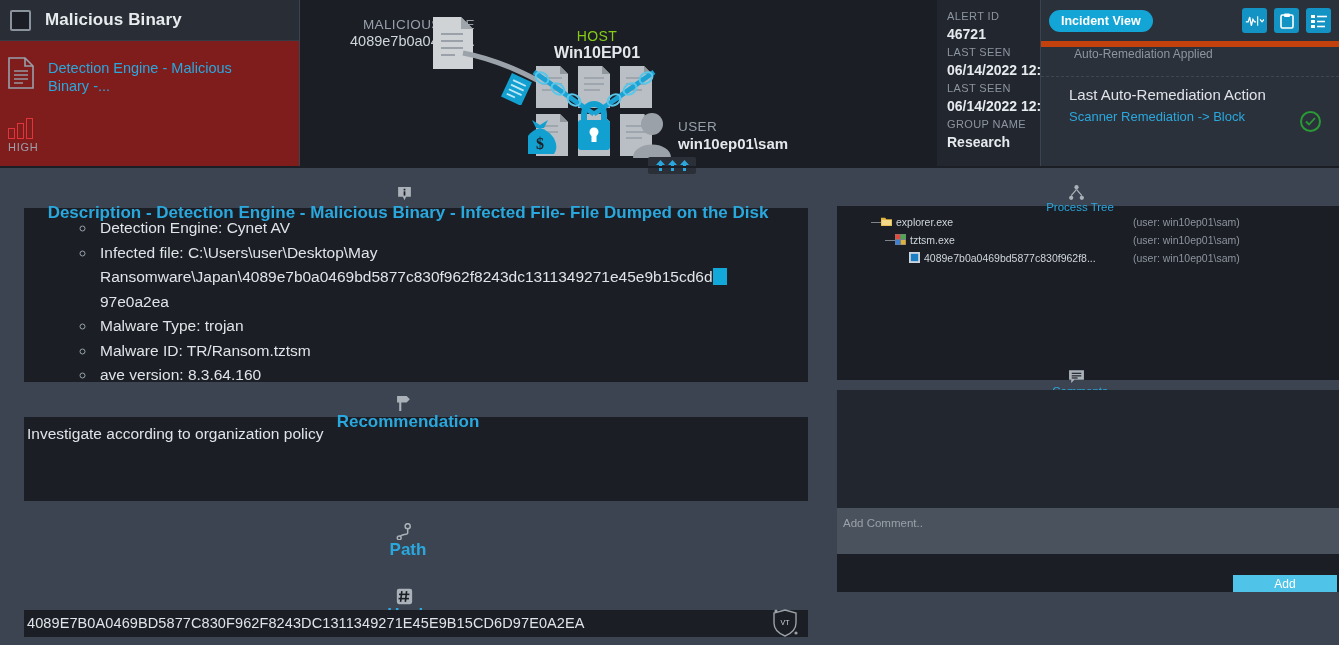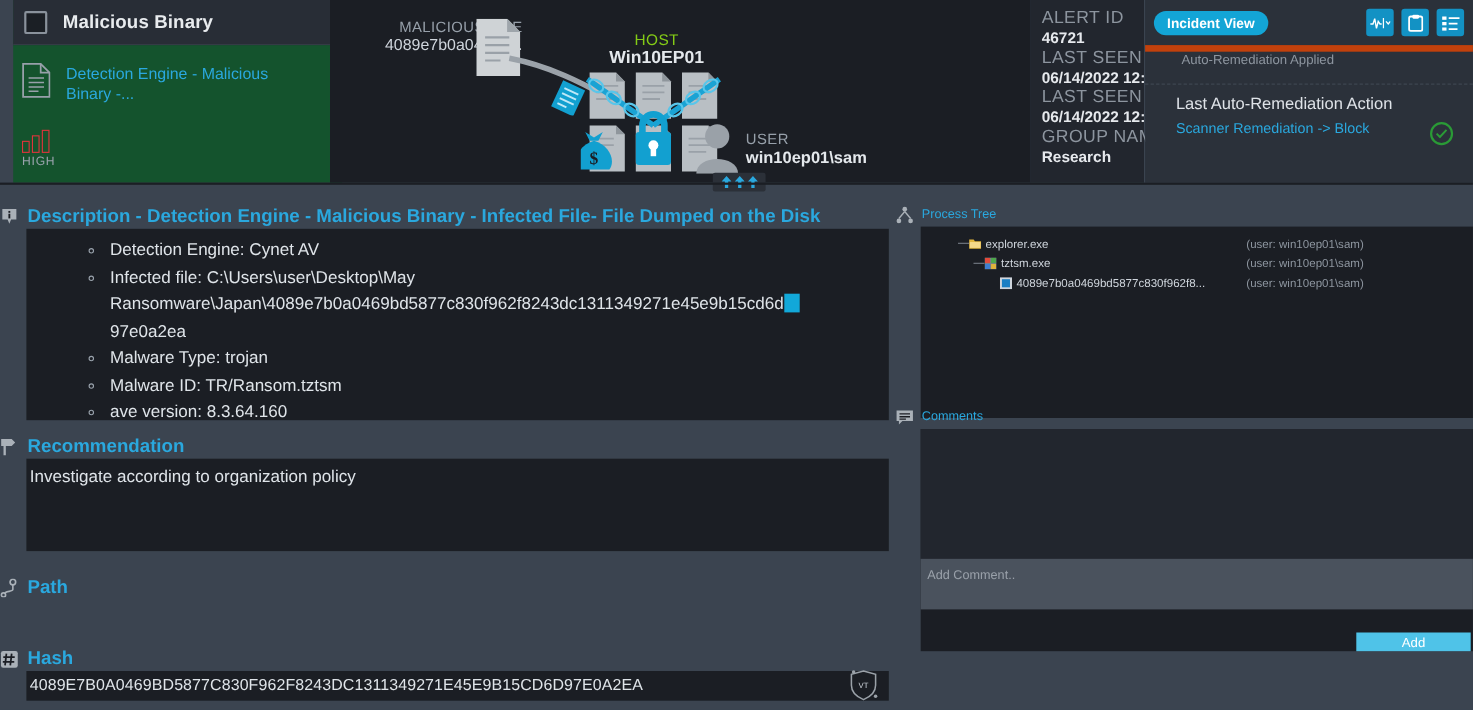--- a/index.html
+++ b/index.html
@@ -9,21 +9,21 @@
     font-family:"Liberation Sans", sans-serif;
     color:#d7dce2;
     -webkit-font-smoothing:antialiased;
   }
   #app{position:relative;width:1339px;height:645px;}
 
   
   .top-strip{position:absolute;left:0;top:0;width:1339px;height:166px;}
 
   
-  .alert-card{position:absolute;left:12px;top:0;width:299px;height:166px;background:#14532d;}
+  .alert-card{position:absolute;left:0;top:0;width:299px;height:166px;background:#7f1d1d;}
   .alert-card-head{height:40px;border-bottom:1px solid #343b45;display:flex;align-items:center;padding:0 10px;background:#282d36;}
   .cbox{width:17px;height:17px;border:2px solid #8a929c;background:#1b1f25;border-radius:2px;flex:0 0 auto;}
   .alert-title{font-size:17px;font-weight:bold;color:#e8ebee;margin-left:14px;letter-spacing:.1px;}
   .alert-body{position:relative;height:126px;}
   .doc-ic{position:absolute;left:8px;top:16px;width:26px;height:32px;}
   .alert-link{position:absolute;left:48px;top:18px;width:220px;font-size:14.5px;line-height:18px;color:#2aa8de;cursor:pointer;}
   .sev{position:absolute;left:8px;top:78px;width:46px;text-align:left;}
   .sev-bars{display:flex;align-items:flex-end;gap:2px;height:20px;}
   .sev-bars i{display:block;width:5px;border:1.5px solid #e1343b;background:transparent;}
   .sev-label{font-size:11px;color:#9aa3ad;letter-spacing:.7px;margin-top:2px;}
@@ -33,40 +33,40 @@
   .mf-label{position:absolute;left:25px;top:17px;width:150px;text-align:right;font-size:13.5px;color:#97a0aa;letter-spacing:.4px;}
   .mf-name{position:absolute;left:0px;top:33px;width:175px;text-align:right;font-size:14.5px;color:#cfd5dc;}
   .host-label{position:absolute;left:237px;top:28px;width:120px;text-align:center;font-size:14px;color:#84cc16;letter-spacing:.4px;}
   .host-name{position:absolute;left:237px;top:44px;width:120px;text-align:center;font-size:16px;color:#e4e8ec;font-weight:bold;}
   .user-label{position:absolute;left:378px;top:119px;font-size:13.5px;color:#97a0aa;letter-spacing:.4px;}
   .user-name{position:absolute;left:378px;top:135px;font-size:15px;color:#e4e8ec;font-weight:bold;}
   .arrows-pill{position:absolute;left:348px;top:157px;width:48px;height:17px;background:#2b3038;border-radius:2px;display:flex;align-items:center;justify-content:center;gap:3px;}
 
   
   .meta{position:absolute;left:937px;top:0;width:103px;height:166px;background:#22262e;padding:8px 0 0 10px;box-sizing:border-box;}
-  .meta-k{font-size:16px;color:#8d959f;letter-spacing:.4px;line-height:17px;white-space:nowrap;}
+  .meta-k{font-size:11px;color:#8d959f;letter-spacing:.4px;line-height:17px;white-space:nowrap;}
   .meta-v{font-size:14px;color:#e6e9ed;font-weight:bold;line-height:19px;white-space:nowrap;}
 
   
   .rpanel{position:absolute;left:1041px;top:0;width:298px;height:166px;background:#2b313a;}
   .rp-top{height:41px;display:flex;align-items:center;padding:0 8px 0 8px;border-bottom:6px solid #c2410c;}
   .pill{background:#13a5d6;color:#fff;font-size:12.5px;font-weight:bold;border-radius:11px;padding:4px 12px;cursor:pointer;}
   .rp-icons{margin-left:auto;display:flex;gap:7px;}
   .sq{width:25px;height:25px;background:#1392c4;border-radius:3px;display:flex;align-items:center;justify-content:center;cursor:pointer;}
   .rp-rem{height:29px;display:flex;align-items:baseline;padding-left:28px;border-bottom:1px dashed #3e4650;}
   .rp-rem b{font-size:15px;color:#dfe3e8;font-weight:bold;}
   .rp-rem span{font-size:12px;color:#8d959f;margin-left:5px;}
   .rp-last{padding:9px 0 0 28px;position:relative;}
   .rp-last .t{font-size:15px;color:#dfe3e8;}
   .rp-last .a{font-size:13px;color:#2aa8de;margin-top:6px;cursor:pointer;}
   .okring{position:absolute;right:18px;top:34px;width:17px;height:17px;border:2px solid #2a9a36;border-radius:50%;display:flex;align-items:center;justify-content:center;}
 
   
   .sec{position:absolute;}
-  .sec-head{display:flex;align-items:center;height:22px;}
+  .sec-head{display:flex;align-items:center;height:22px;flex-direction:column;}
   .sec-head .tt{font-size:17px;color:#2aa8de;font-weight:bold;margin-left:8px;white-space:nowrap;}
   .sec-ico{width:17px;height:17px;flex:0 0 auto;}
   .box{background:#1b1e24;box-sizing:border-box;}
 
   .desc{left:0;top:186px;width:808px;}
   .desc .box{margin-left:24px;width:784px;height:174px;padding:8px 0 0 0;}
   ul.bl{margin:0;padding:0 0 0 72px;list-style:circle;}
   ul.bl li{font-size:15.5px;line-height:24.5px;color:#dfe4e9;padding-left:4px;}
   ul.bl li::marker{color:#99a2ac;}
   .hl{display:inline-block;background:#12a8d9;width:14px;height:17px;vertical-align:-3px;}

